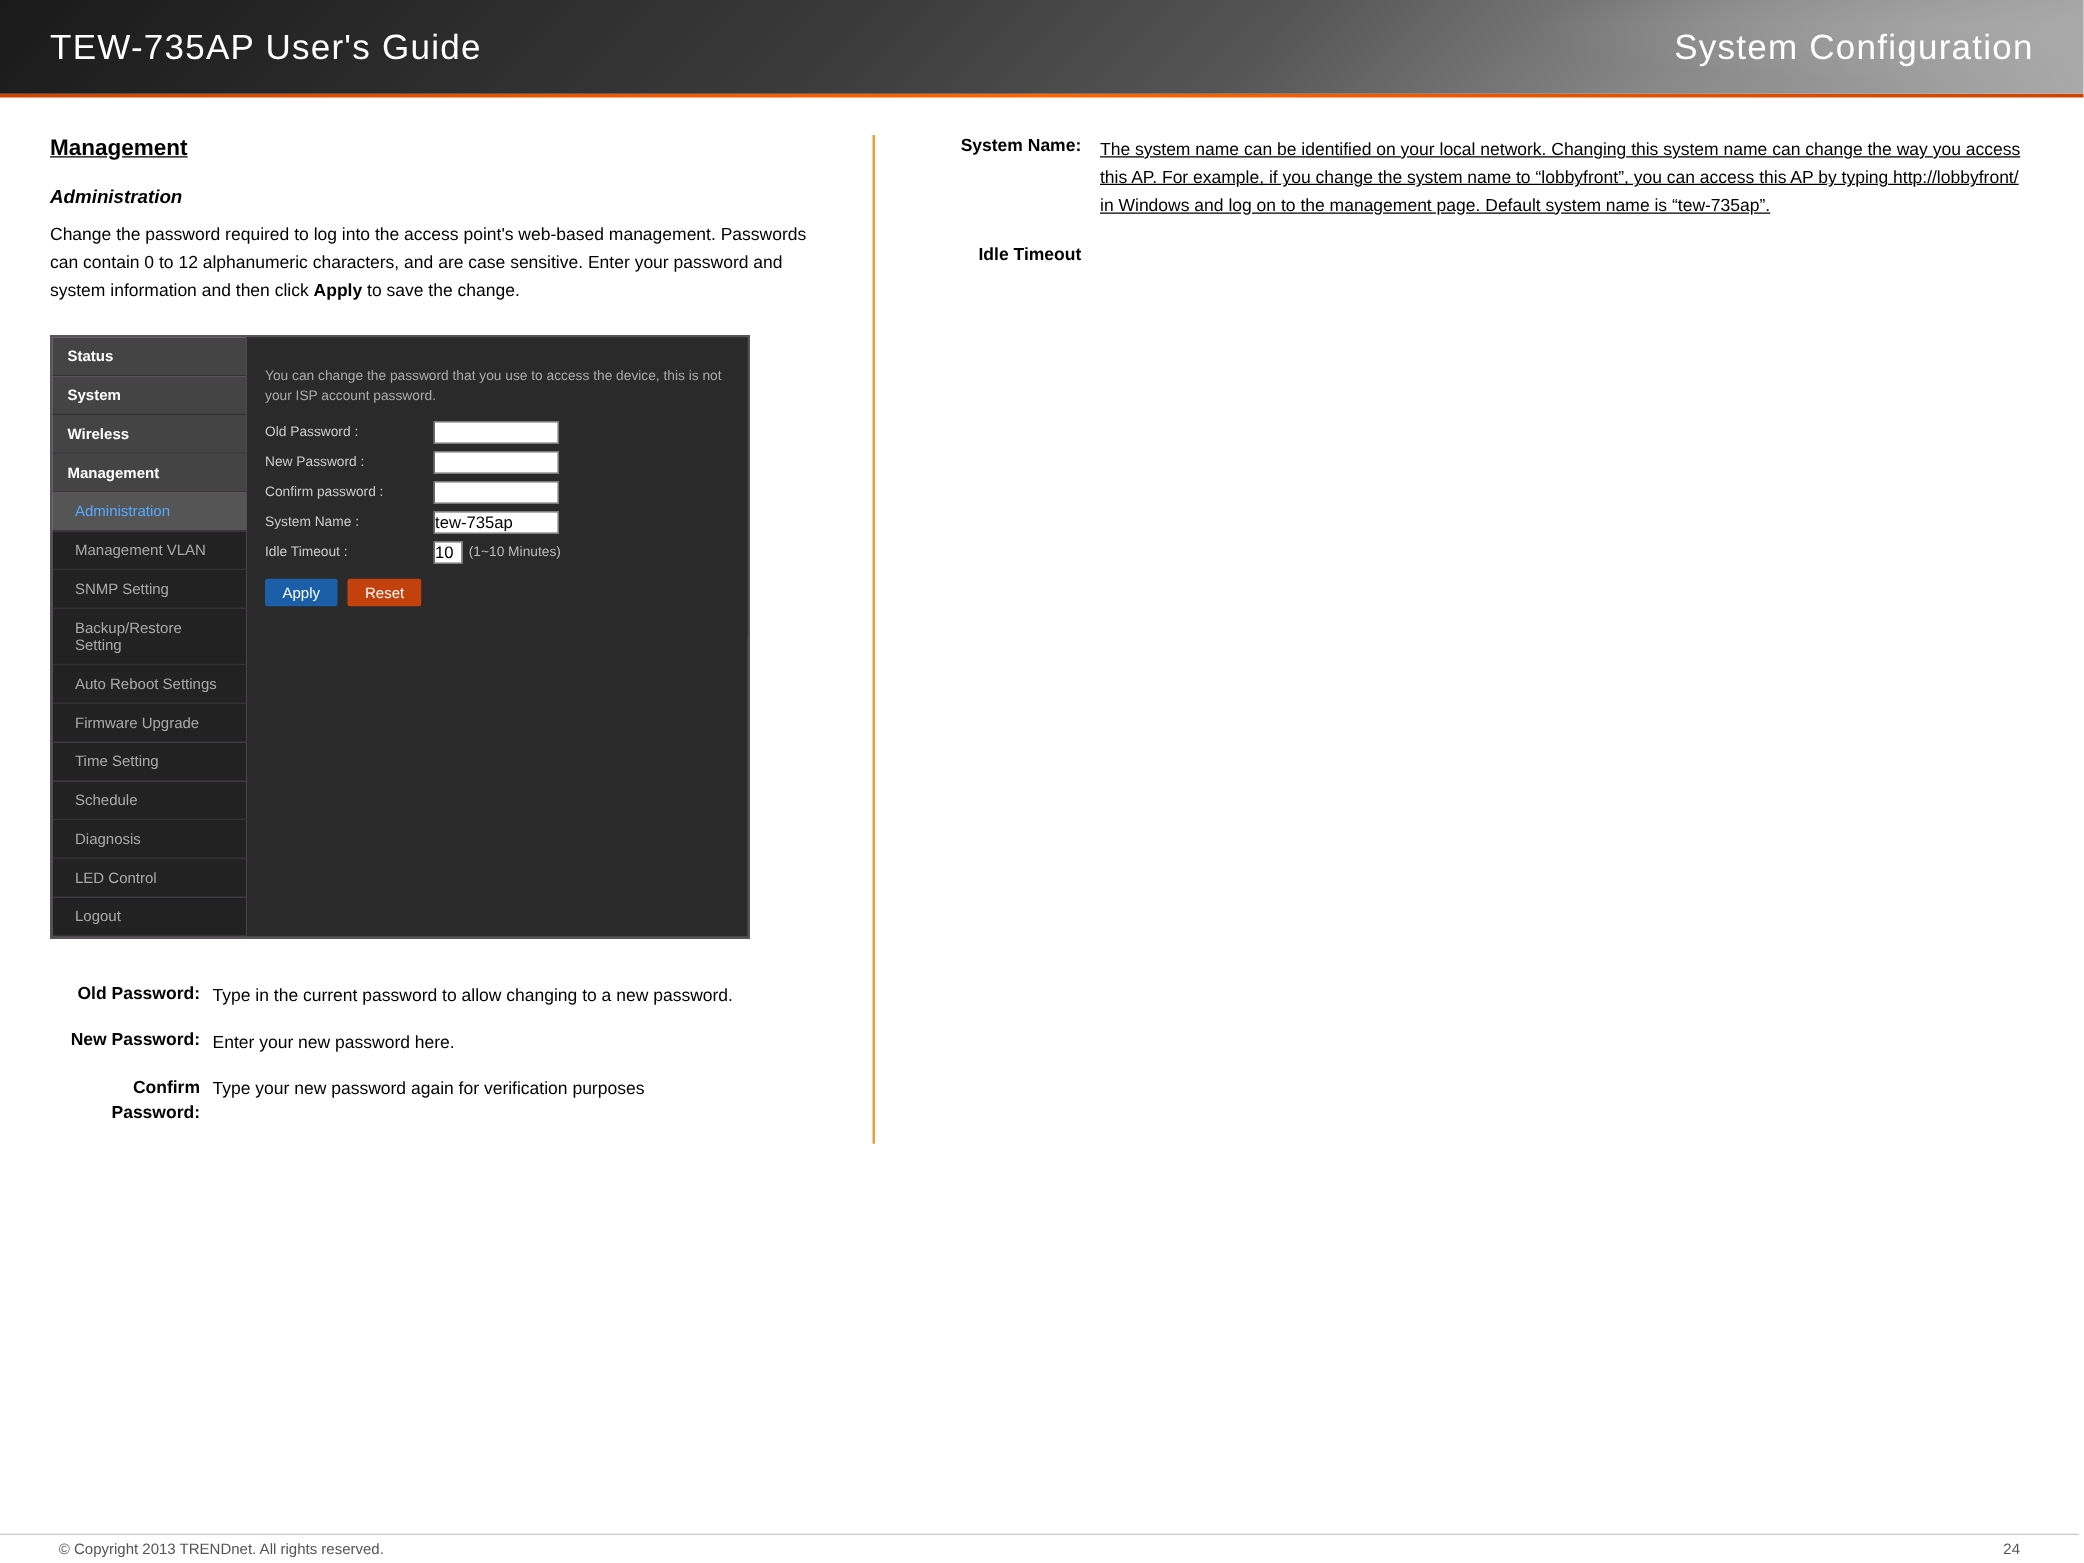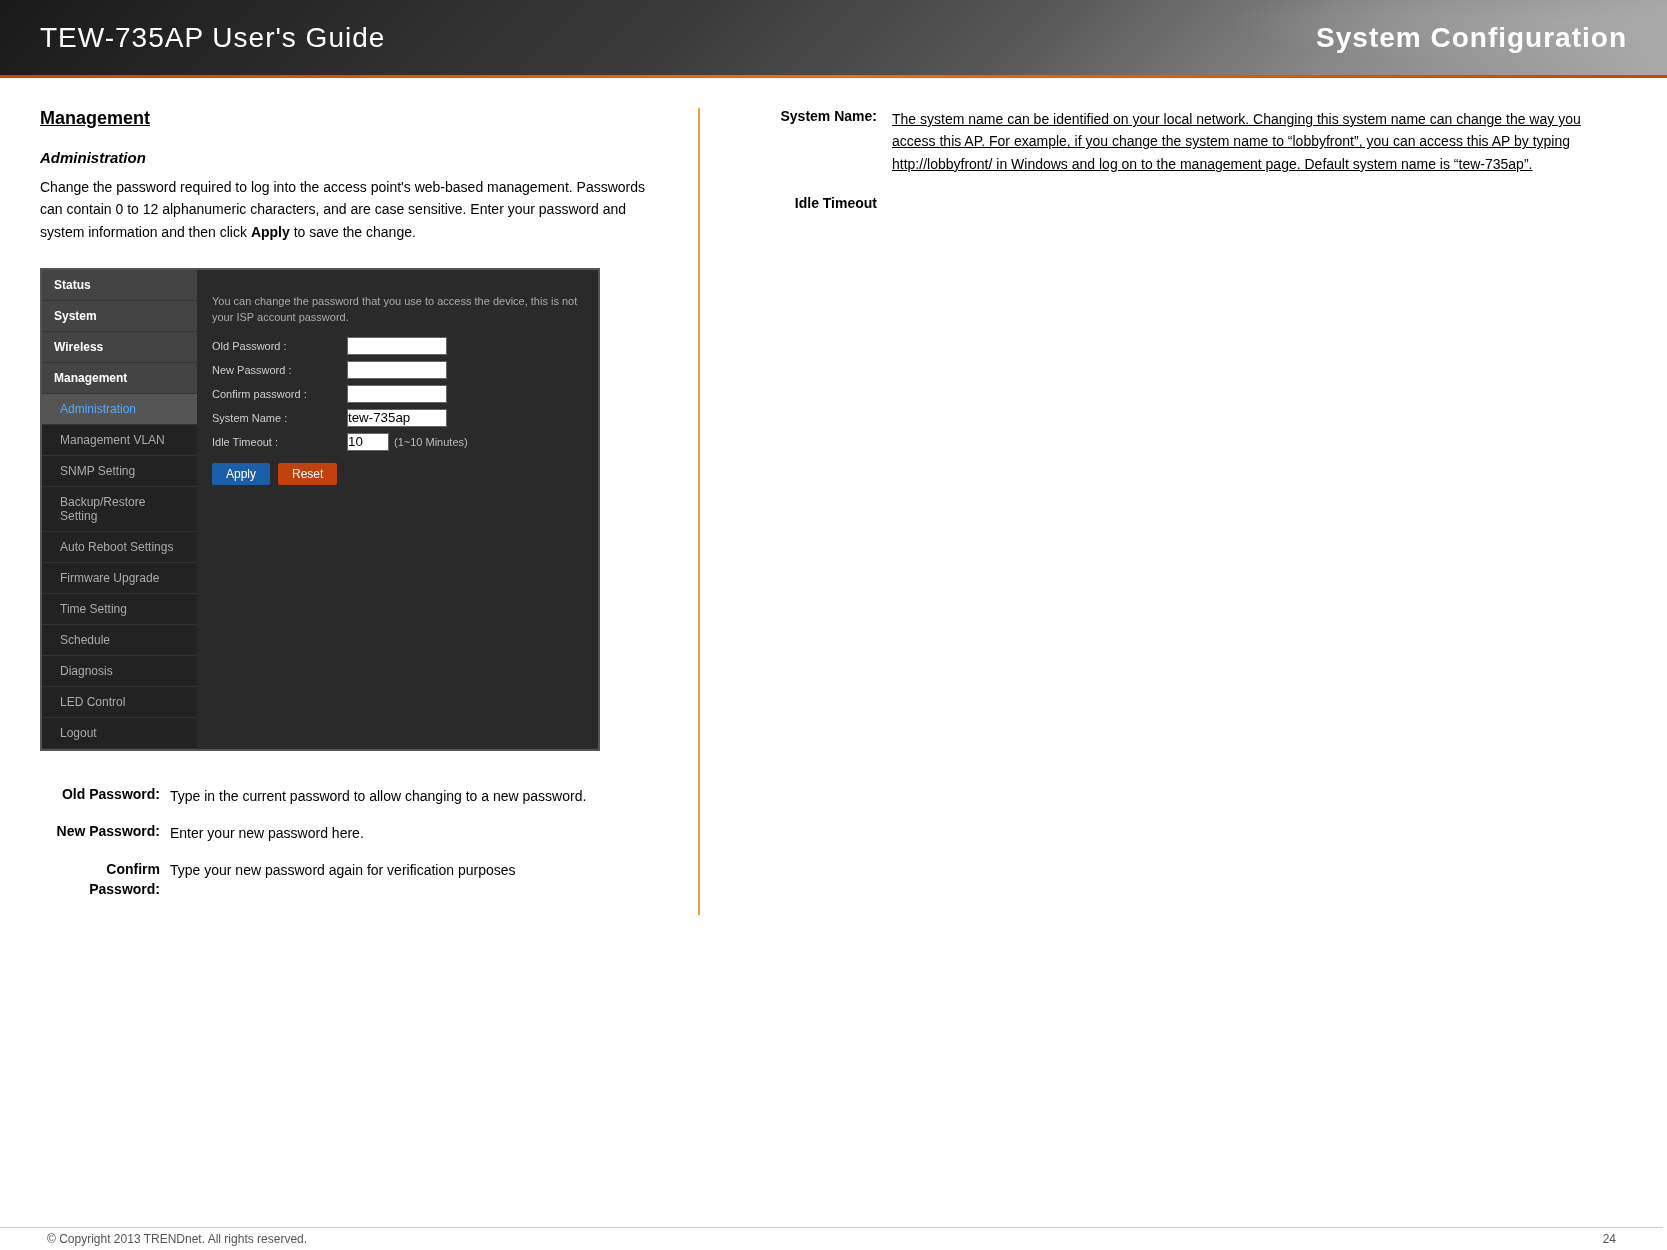--- a/index.html
+++ b/index.html
@@ -33,37 +33,37 @@
     }
     .header-title-left {
       color: #fff;
       font-size: 28px;
       font-weight: normal;
       letter-spacing: 1px;
     }
     .header-title-right {
       color: #fff;
       font-size: 28px;
-      font-weight: bold;
+      font-weight: normal;
       letter-spacing: 1px;
       position: relative;
       z-index: 1;
     }
 
     
     .header-divider {
       height: 3px;
       background: linear-gradient(to right, #cc4400, #ff6600, #cc4400);
     }
 
     
     .main-content {
       padding: 30px 40px 30px 40px;
       display: flex;
-      gap: 12px;
+      gap: 0;
     }
 
     .left-column {
       flex: 0 0 660px;
       padding-right: 40px;
       border-right: 2px solid #e8a040;
     }
 
     .right-column {
       flex: 1;
@@ -328,21 +328,21 @@
         <div class="ui-form-row">
           <span class="ui-form-label">Confirm password :</span>
           <input class="ui-form-input" type="password" value="" style="">
         </div>
         <div class="ui-form-row">
           <span class="ui-form-label">System Name :</span>
           <input class="ui-form-input" type="text" value="tew-735ap" style="">
         </div>
         <div class="ui-form-row">
           <span class="ui-form-label">Idle Timeout :</span>
-          <input class="ui-form-input" type="text" value="10" style="width: 42px;">
+          <input class="ui-form-input" type="text" value="10" style="width: 23px;">
           <span class="ui-form-text">(1~10 Minutes)</span>
         </div>
 
         <div class="ui-buttons">
           <button class="ui-btn-apply">Apply</button>
           <button class="ui-btn-reset">Reset</button>
         </div>
       </div>
     </div>
 

